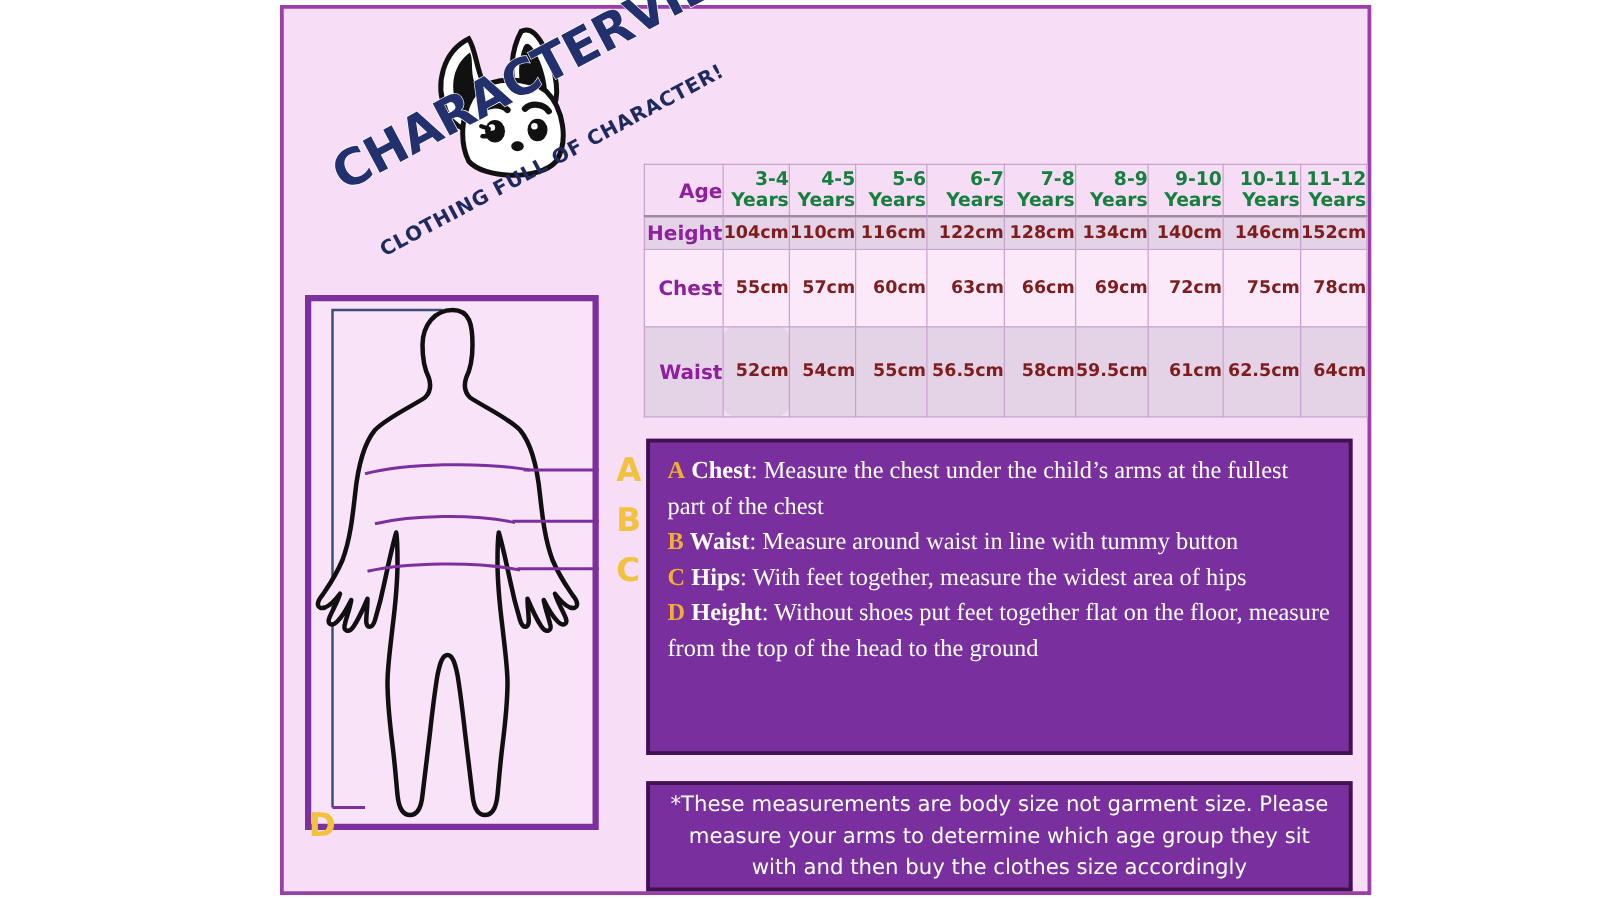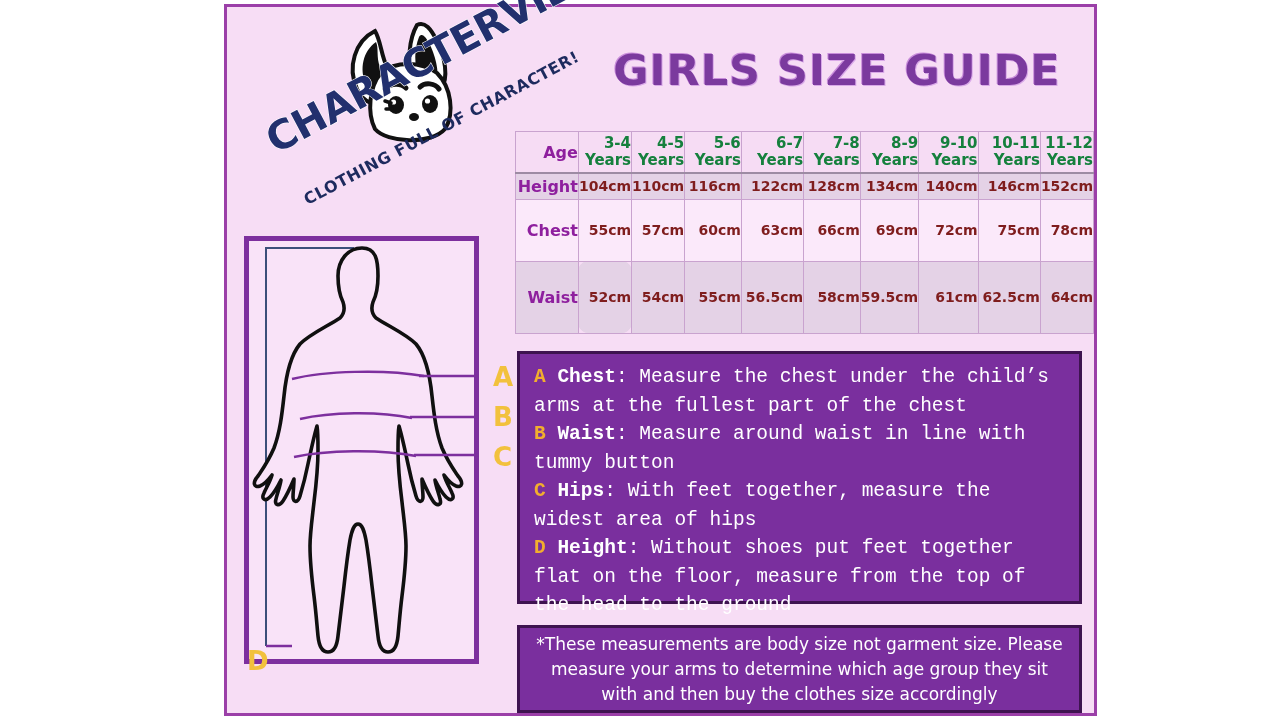--- a/index.html
+++ b/index.html
@@ -144,21 +144,21 @@
     position: absolute;
     left: 290px; top: 344px;
     width: 565px; height: 253px;
     background: #7a2f9e;
     border: 3px solid #3e1350;
     box-sizing: border-box;
     padding: 9px 14px 0 14px;
   }
   .guide-line {
     color: #ffffff;
-    font-family: Liberation Mono, monospace;
+    font-family: Liberation Serif, serif;
     font-size: 19.5px;
     line-height: 28.5px;
   }
   .guide-letter { color: #f2ae2e; font-weight: bold; }
   .guide-term   { font-weight: bold; }
 
   #note-panel {
     position: absolute;
     left: 290px; top: 618px;
     width: 565px; height: 88px;
@@ -204,21 +204,20 @@
 
       <path d="M50 84 L56 86" stroke="#111111" stroke-width="3.5" stroke-linecap="round"></path>
       <path d="M51 92 L57 92" stroke="#111111" stroke-width="3.5" stroke-linecap="round"></path>
 
       <ellipse cx="79" cy="100" rx="5" ry="4" fill="#111111"></ellipse>
     </svg>
     <div class="logo-wordmark">CHARACTERVILLE</div>
     <div class="logo-tagline">CLOTHING FULL OF CHARACTER!</div>
   </div>
 
-  <div id="title">GIRLS SIZE GUIDE</div>
 
   <table id="size-table">
     <thead>
       <tr>
         <th class="hdr-cell row-label">Age</th>
         <th class="hdr-cell c-narrow">
           <span>3-4</span><br>
           <span>Years</span>
         </th>
         <th class="hdr-cell c-narrow">

